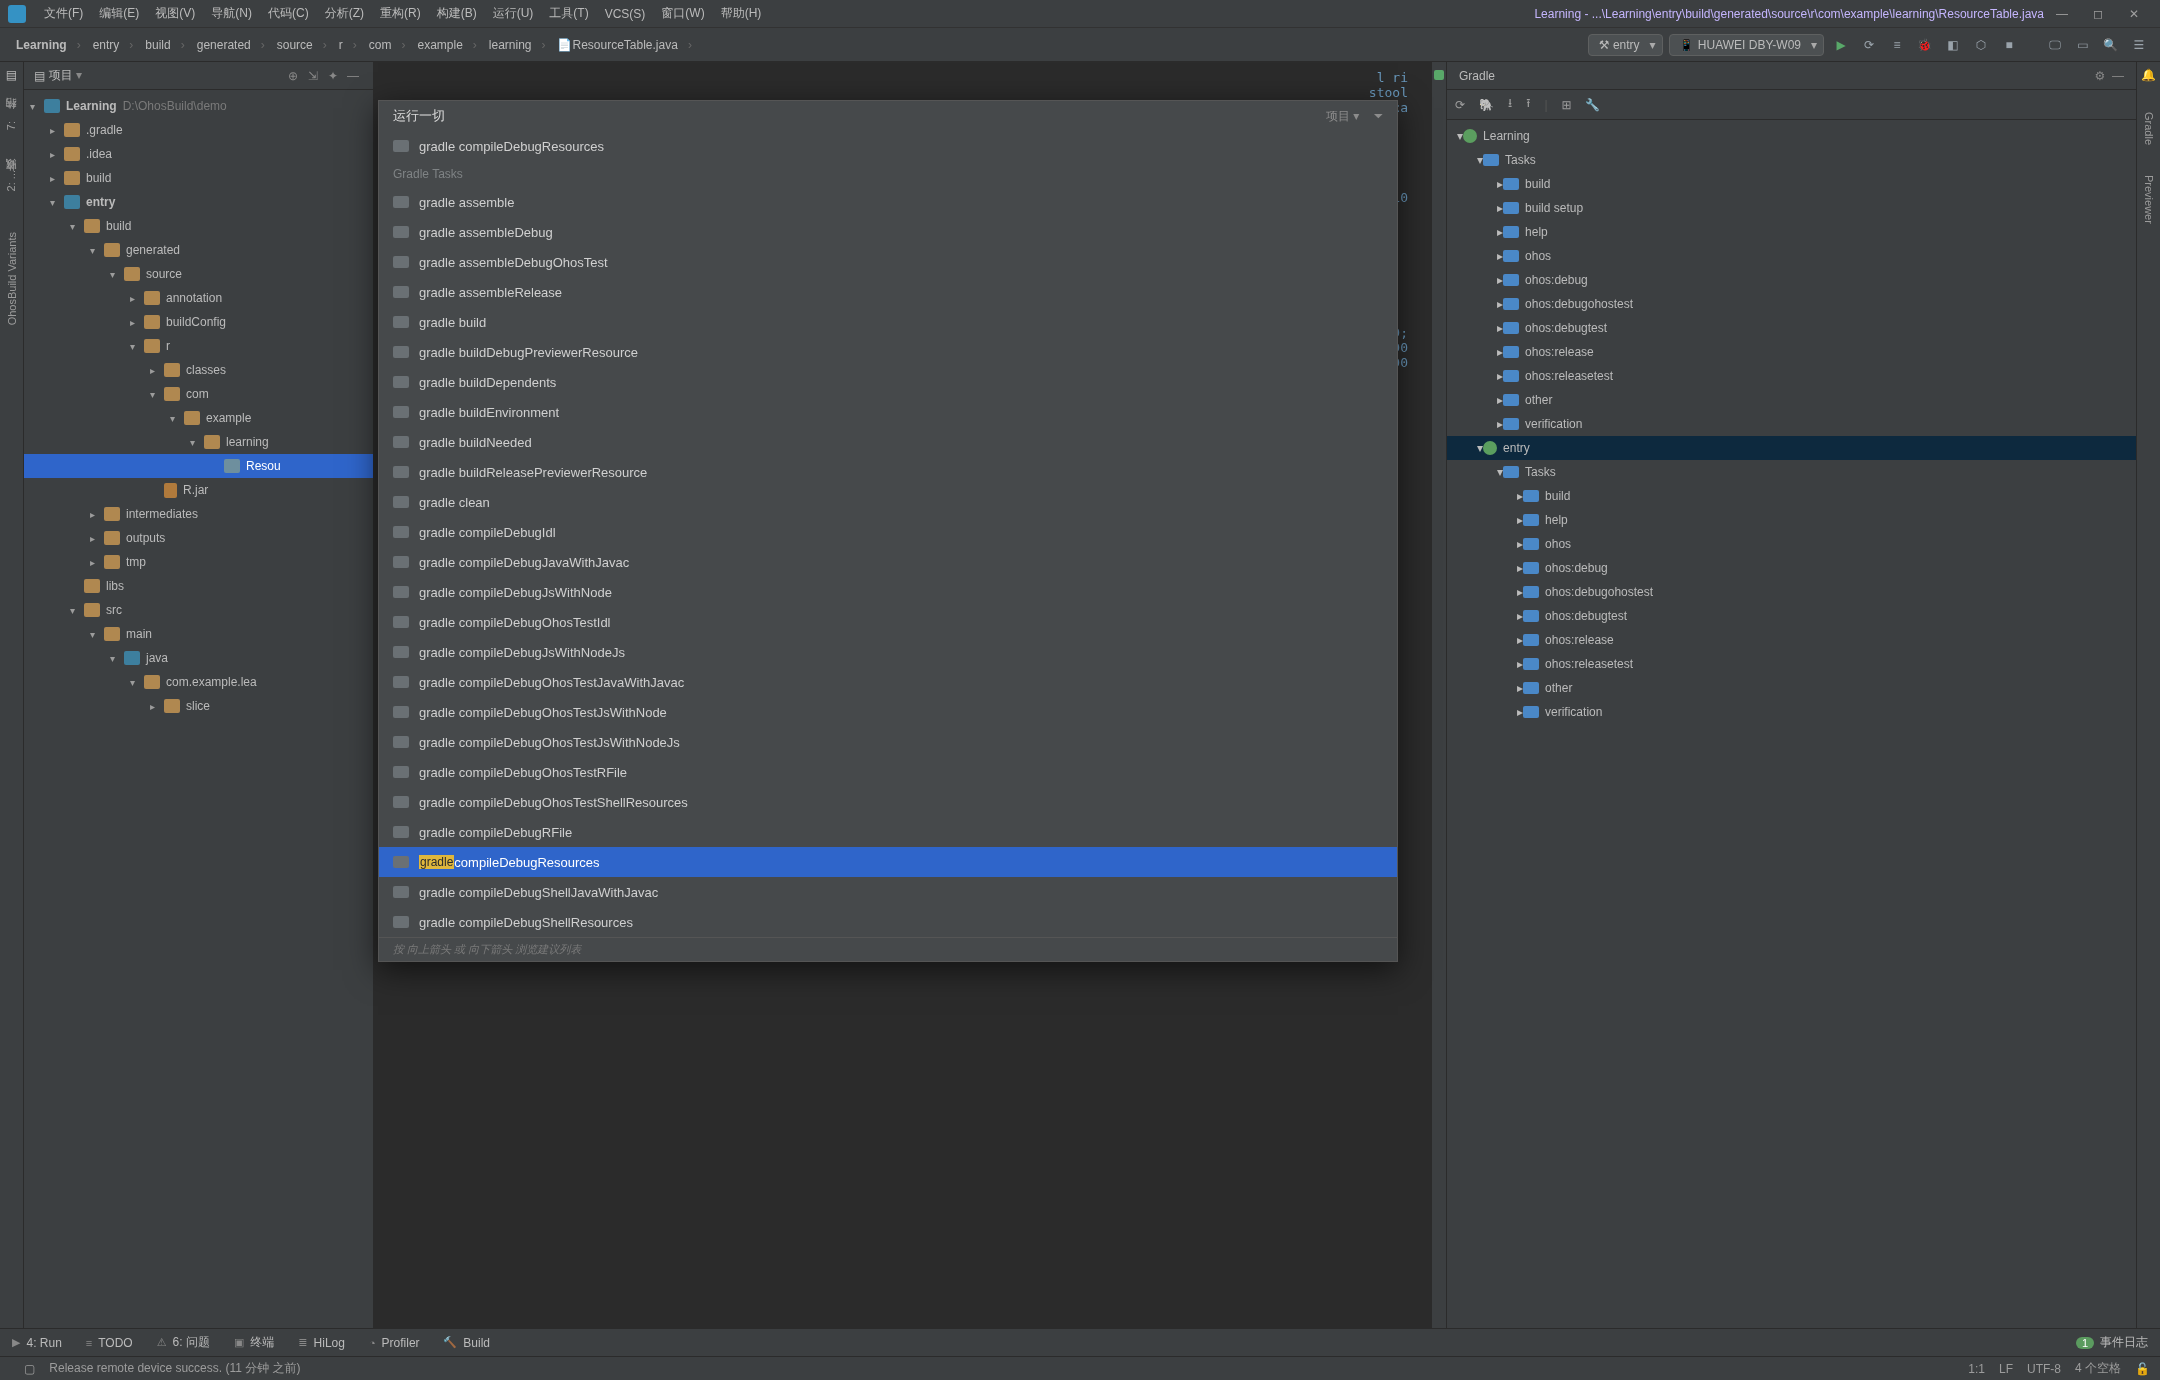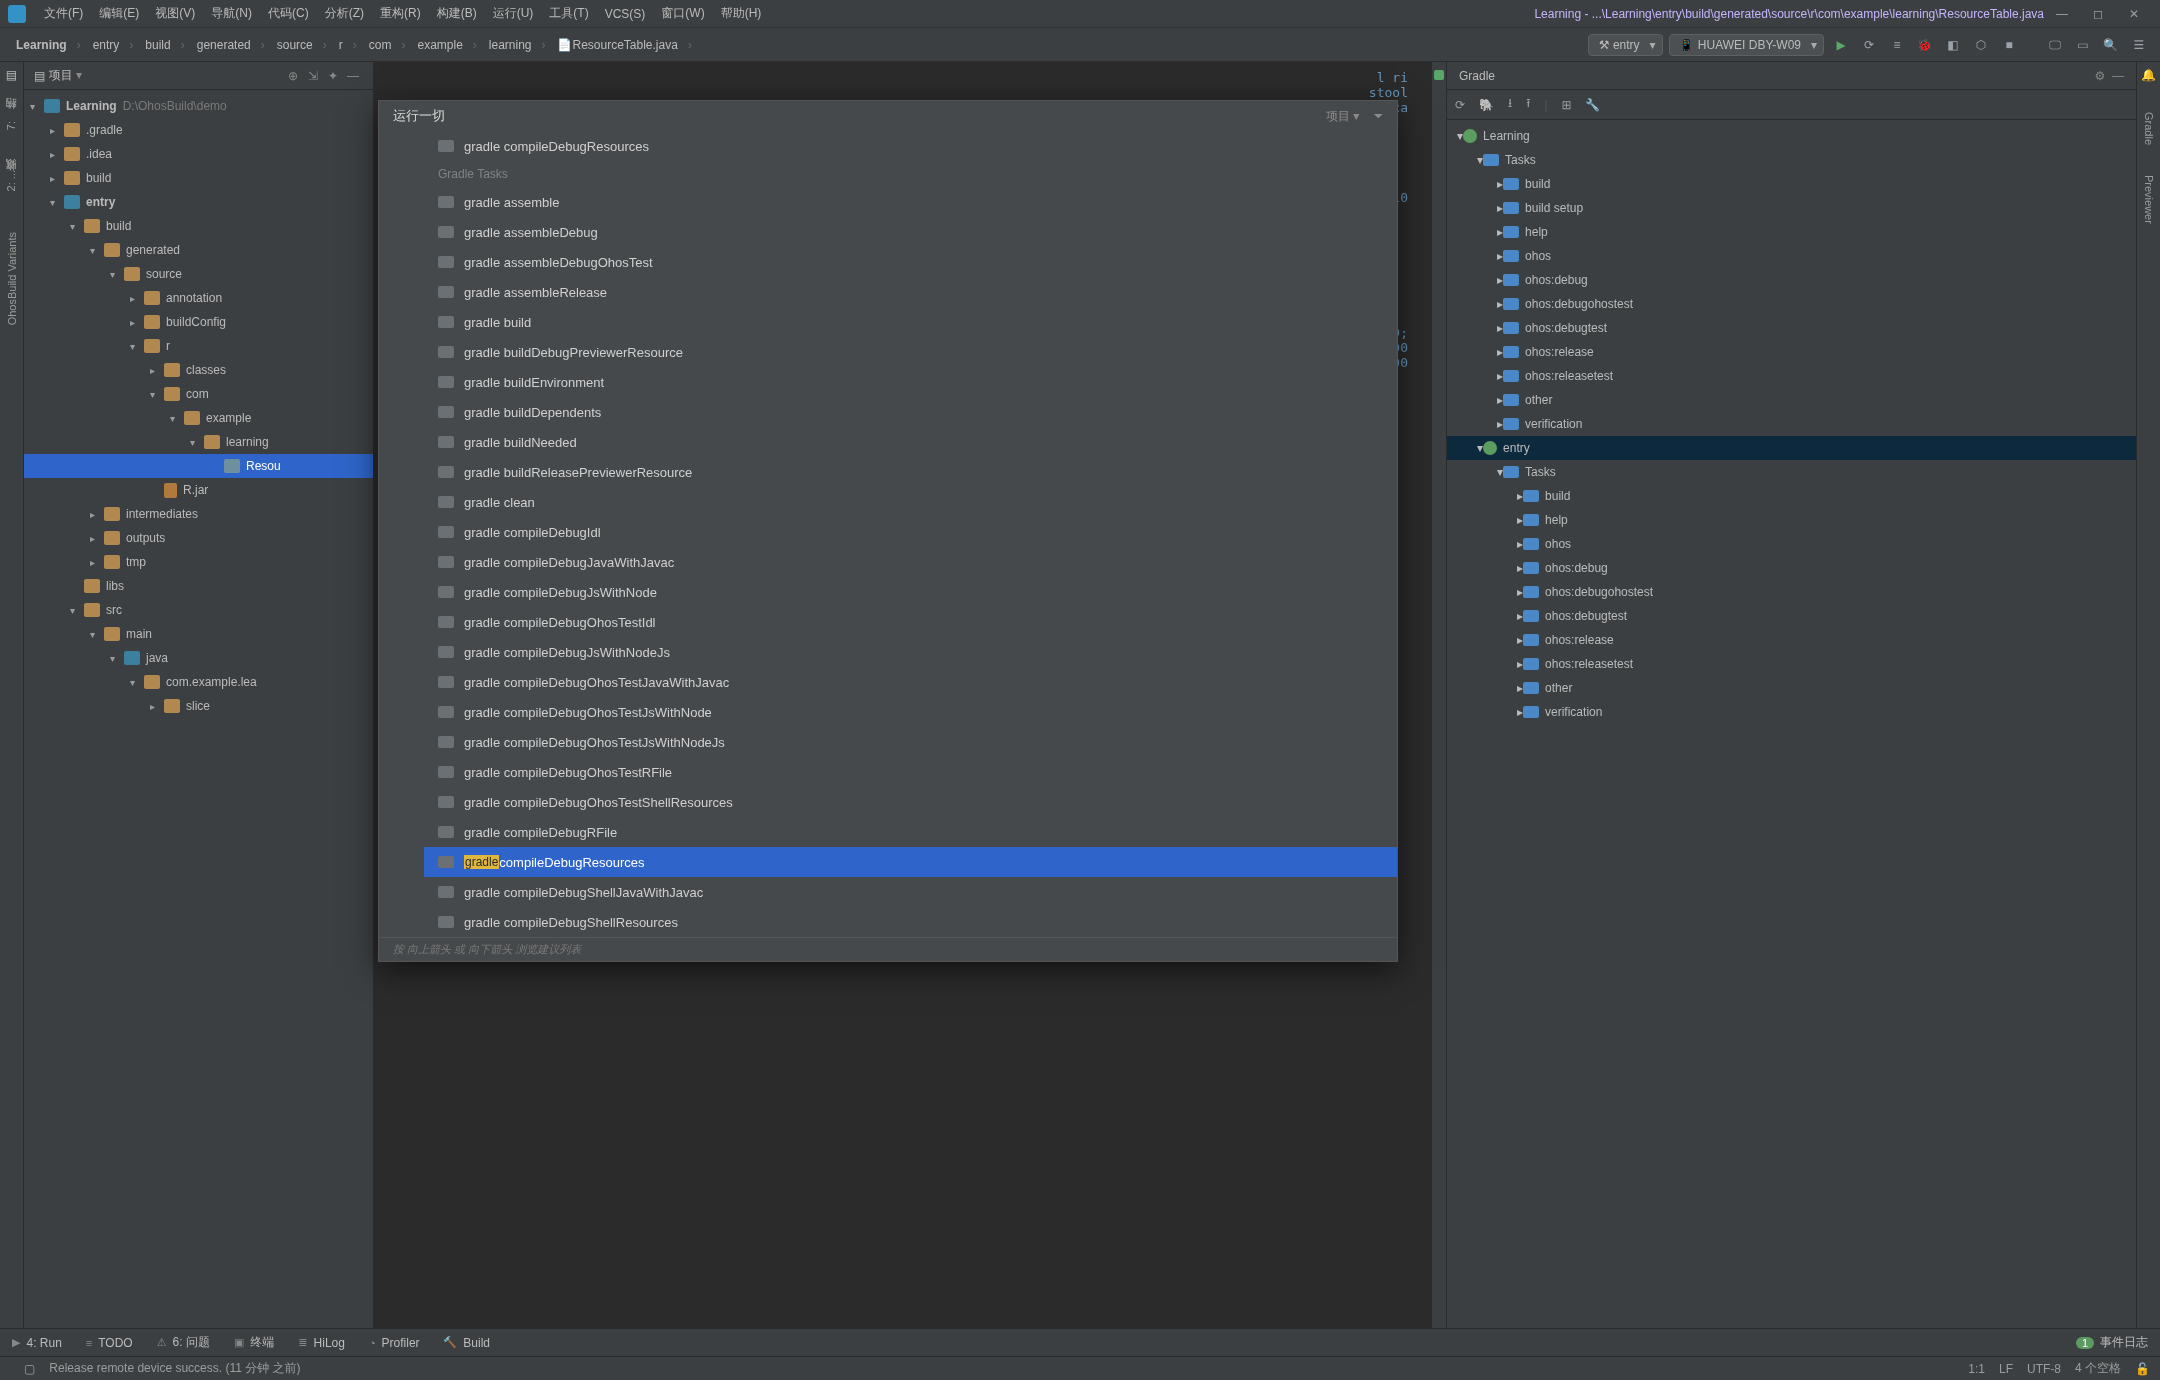--- a/index.html
+++ b/index.html
@@ -75,21 +75,21 @@
 .statusbar .spacer { flex:1; }
 .statusbar span { margin-left:14px; }
 
 .popup { position:absolute; left:378px; top:100px; width:1020px; background:#46494b; border:1px solid #555; box-shadow:0 8px 30px rgba(0,0,0,.6); z-index:50; }
 .popup-head { height:30px; display:flex; align-items:center; padding:0 14px; background:#46494b; }
 .popup-head .ptitle { font-size:13px; color:#ddd; }
 .popup-head .spacer { flex:1; }
 .popup-head .phint { font-size:12px; color:#8c8c8c; margin-right:4px; }
 .popup-head .phint::after { content:" ▾"; }
 .popup-head .pfilter { color:#8c8c8c; margin-left:10px; }
-.popup-list { max-height:960px; overflow:hidden;margin-left:45px; }
+.popup-list { max-height:960px; overflow:hidden; }
 .popup-list .pitem { height:30px; display:flex; align-items:center; padding:0 14px; font-size:13px; color:#d0d0d0; }
 .popup-list .pitem.header { color:#7f8385; font-size:12px; height:26px; }
 .popup-list .pitem .pico { width:16px; height:12px; background:#6a7074; margin-right:10px; border-radius:2px; }
 .popup-list .pitem.sel { background:#2f65ca; color:#fff; }
 .popup-list .pitem.sel .match { background:#e0b73c; color:#2b2b2b; padding:0 1px; }
 .popup-foot { height:24px; padding:0 14px; display:flex; align-items:center; font-size:11px; color:#7a7a7a; border-top:1px solid #555;font-style:italic; }
 </style>
 </head>
 <body>
 
@@ -556,22 +556,22 @@
   </div>
   <div class="popup-list" id="popup-list">
       <div class="pitem "><span class="pico"></span>gradle compileDebugResources</div>
       <div class="pitem header">Gradle Tasks</div>
       <div class="pitem "><span class="pico"></span>gradle assemble</div>
       <div class="pitem "><span class="pico"></span>gradle assembleDebug</div>
       <div class="pitem "><span class="pico"></span>gradle assembleDebugOhosTest</div>
       <div class="pitem "><span class="pico"></span>gradle assembleRelease</div>
       <div class="pitem "><span class="pico"></span>gradle build</div>
       <div class="pitem "><span class="pico"></span>gradle buildDebugPreviewerResource</div>
+      <div class="pitem "><span class="pico"></span>gradle buildDependents</div>
       <div class="pitem "><span class="pico"></span>gradle buildEnvironment</div>
-      <div class="pitem "><span class="pico"></span>gradle buildDependents</div>
       <div class="pitem "><span class="pico"></span>gradle buildNeeded</div>
       <div class="pitem "><span class="pico"></span>gradle buildReleasePreviewerResource</div>
       <div class="pitem "><span class="pico"></span>gradle clean</div>
       <div class="pitem "><span class="pico"></span>gradle compileDebugIdl</div>
       <div class="pitem "><span class="pico"></span>gradle compileDebugJavaWithJavac</div>
       <div class="pitem "><span class="pico"></span>gradle compileDebugJsWithNode</div>
       <div class="pitem "><span class="pico"></span>gradle compileDebugOhosTestIdl</div>
       <div class="pitem "><span class="pico"></span>gradle compileDebugJsWithNodeJs</div>
       <div class="pitem "><span class="pico"></span>gradle compileDebugOhosTestJavaWithJavac</div>
       <div class="pitem "><span class="pico"></span>gradle compileDebugOhosTestJsWithNode</div>

